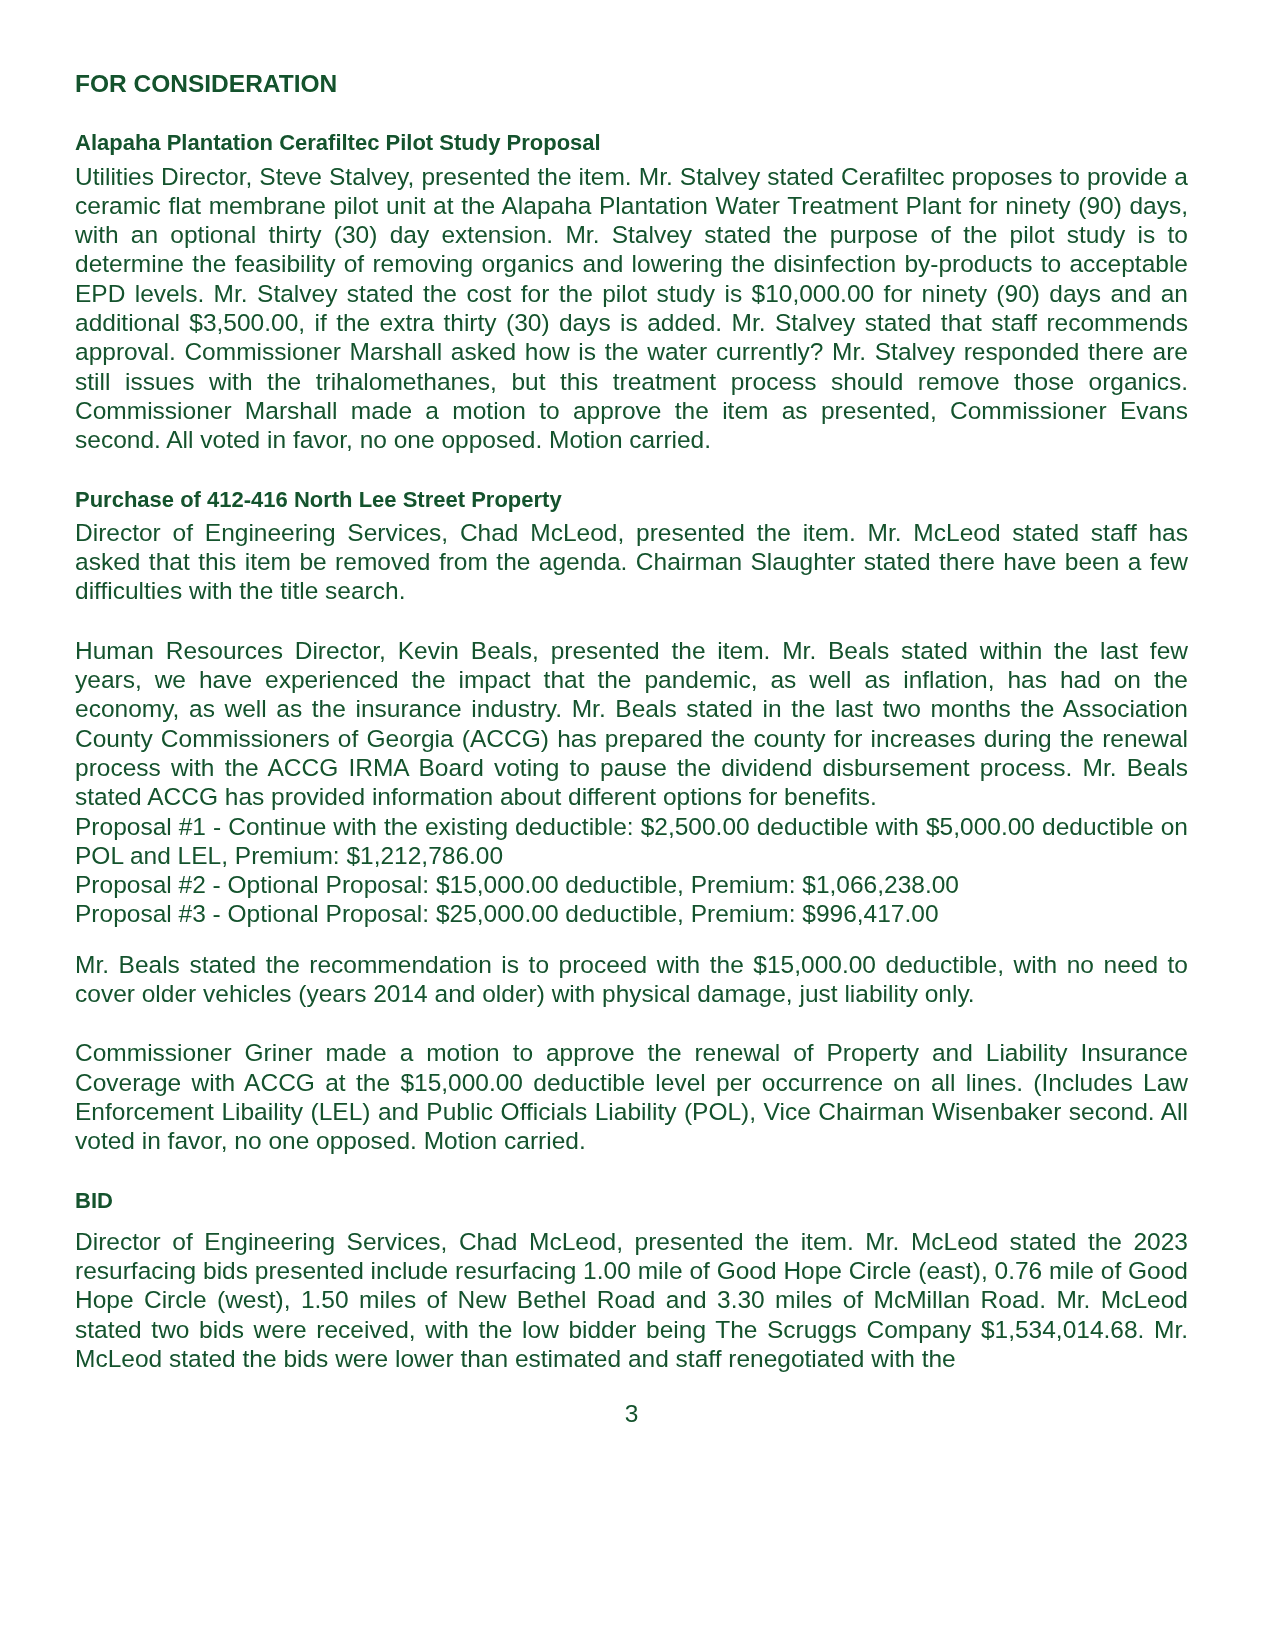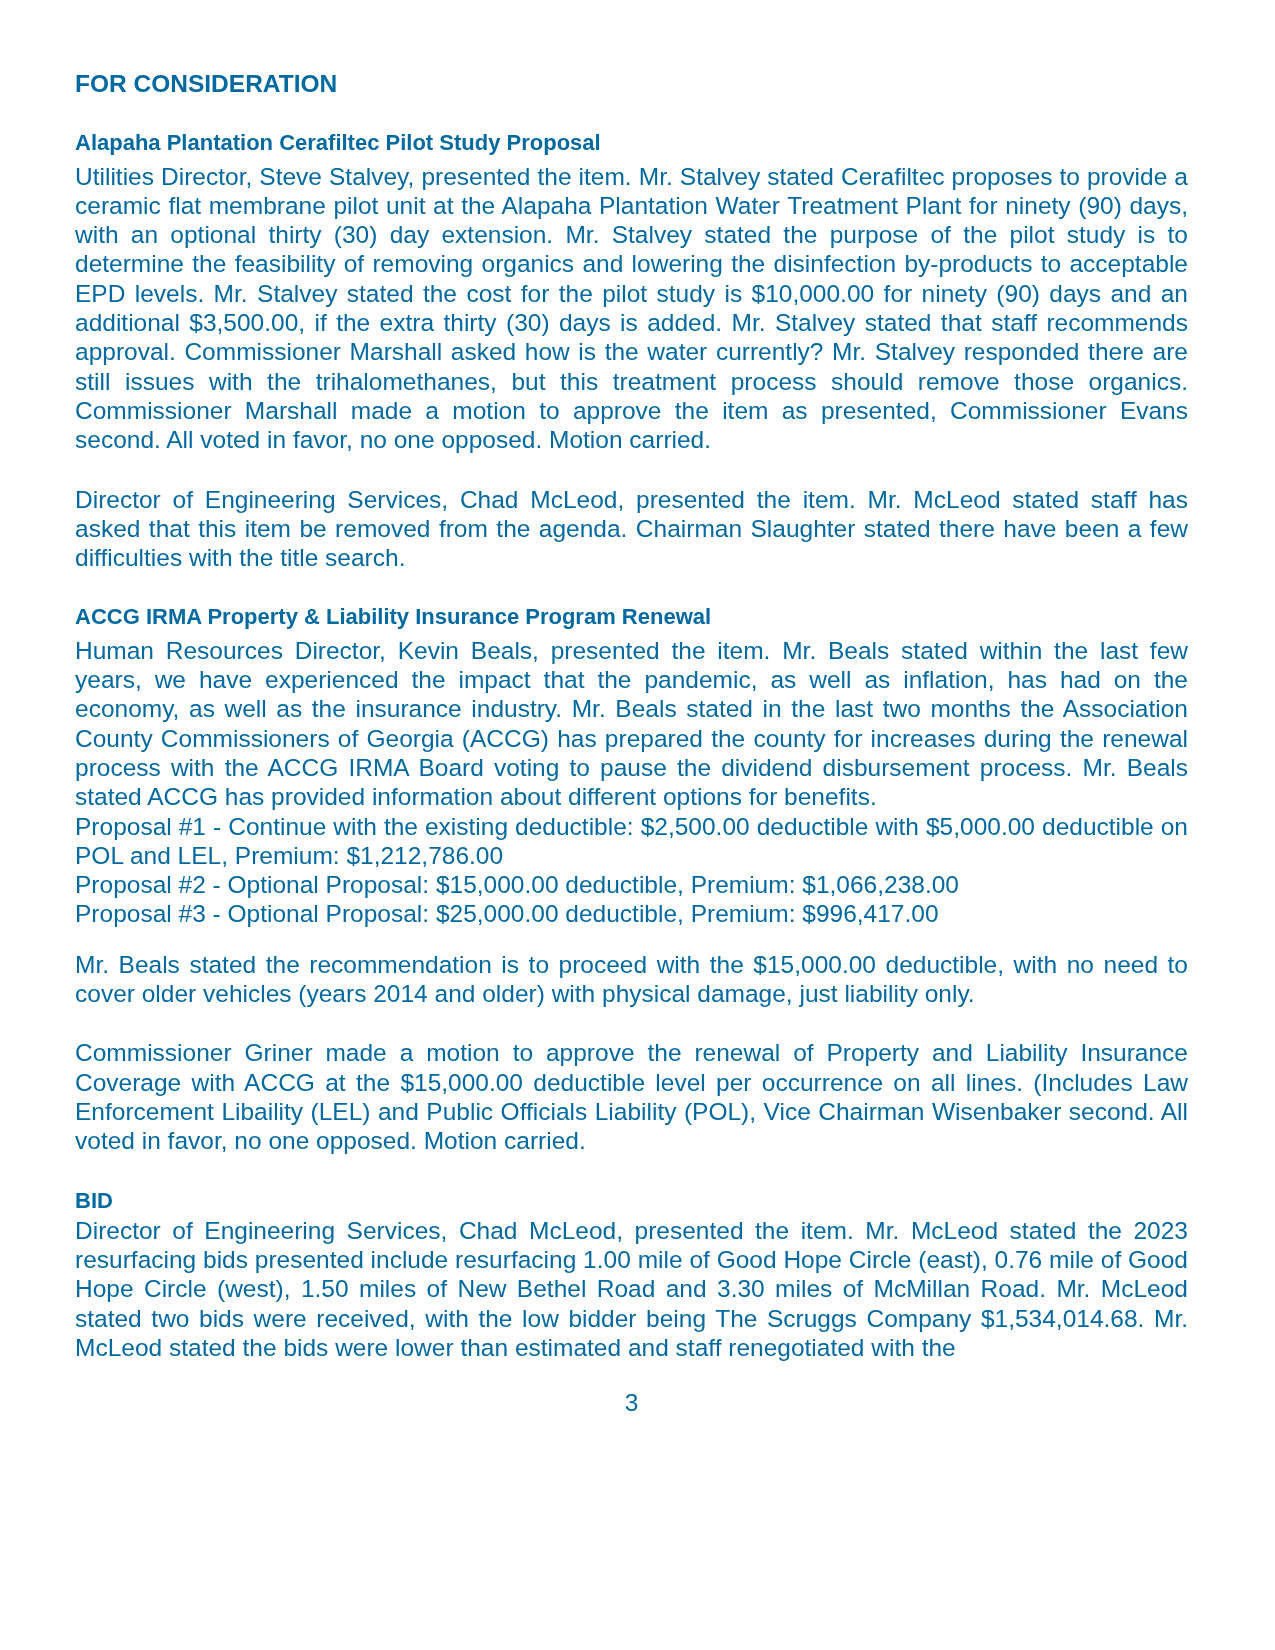--- a/index.html
+++ b/index.html
@@ -6,37 +6,37 @@
     margin: 0;
     padding: 0;
     background: #ffffff;
   }
   .sheet {
     position: relative;
     box-sizing: border-box;
     width: 1275px;
     height: 1650px;
     background: #ffffff;
-    color: #0369a1;
+    color: #14532d;
     font-family: "Liberation Sans", "DejaVu Sans", sans-serif;
     font-size: 24.5px;
     line-height: 29.3px;
     padding: 69px 87px 12px 75px;
     overflow: hidden;
   }
   .kicker {
     font-weight: bold;
   }
   h2 {
     font-size: 22px;
     font-weight: bold;
     margin: 30px 0 4px 0;
   }
   h2.standalone {
-    margin-bottom: 1px;
+    margin-bottom: 12px;
   }
   p {
     margin: 30px 0 0 0;
     text-align: justify;
   }
   h2 + p {
     margin-top: 0;
   }
   .proposal-group {
   }
@@ -55,23 +55,23 @@
 </head>
 <body>
 
 <div class="sheet">
 
   <div class="kicker">FOR CONSIDERATION</div>
 
   <h2>Alapaha Plantation Cerafiltec Pilot Study Proposal</h2>
   <p>Utilities Director, Steve Stalvey, presented the item.  Mr. Stalvey stated Cerafiltec proposes to provide a ceramic flat membrane pilot unit at the Alapaha Plantation Water Treatment Plant for ninety (90) days, with an optional thirty (30) day extension.  Mr. Stalvey stated the purpose of the pilot study is to determine the feasibility of removing organics and lowering the disinfection by-products to acceptable EPD levels.  Mr. Stalvey stated the cost for the pilot study is $10,000.00 for ninety (90) days and an additional $3,500.00, if the extra thirty (30) days is added.  Mr. Stalvey stated that staff recommends approval. Commissioner Marshall asked how is the water currently?  Mr. Stalvey responded there are still issues with the trihalomethanes, but this treatment process should remove those organics.  Commissioner Marshall made a motion to approve the item as presented, Commissioner Evans second.  All voted in favor, no one opposed.  Motion carried.</p>
 
+  <h2>Purchase of 412-416 North Lee Street Property</h2>
   <p>Director of Engineering Services, Chad McLeod, presented the item.  Mr. McLeod stated staff has asked that this item be removed from the agenda.  Chairman Slaughter stated there have been a few difficulties with the title search.</p>
 
-  <h2>ACCG IRMA Property &amp; Liability Insurance Program Renewal</h2>
   <p>Human Resources Director, Kevin Beals, presented the item.  Mr. Beals stated within the last few years, we have experienced the impact that the pandemic, as well as inflation, has had on the economy, as well as the insurance industry.  Mr. Beals stated in the last two months the Association County Commissioners of Georgia (ACCG) has prepared the county for increases during the renewal process with the ACCG IRMA Board voting to pause the dividend disbursement process.  Mr. Beals stated ACCG has provided information about different options for benefits.</p>
 
   <div class="proposal-group">
     <p>Proposal #1 - Continue with the existing deductible: $2,500.00 deductible with $5,000.00 deductible on POL and LEL, Premium: $1,212,786.00</p>
     <p>Proposal #2 - Optional Proposal: $15,000.00 deductible, Premium: $1,066,238.00</p>
     <p>Proposal #3 - Optional Proposal: $25,000.00 deductible, Premium: $996,417.00</p>
   </div>
 
   <p class="after-proposals">Mr. Beals stated the recommendation is to proceed with the $15,000.00 deductible, with no need to cover older vehicles (years 2014 and older) with physical damage, just liability only.</p>
 

